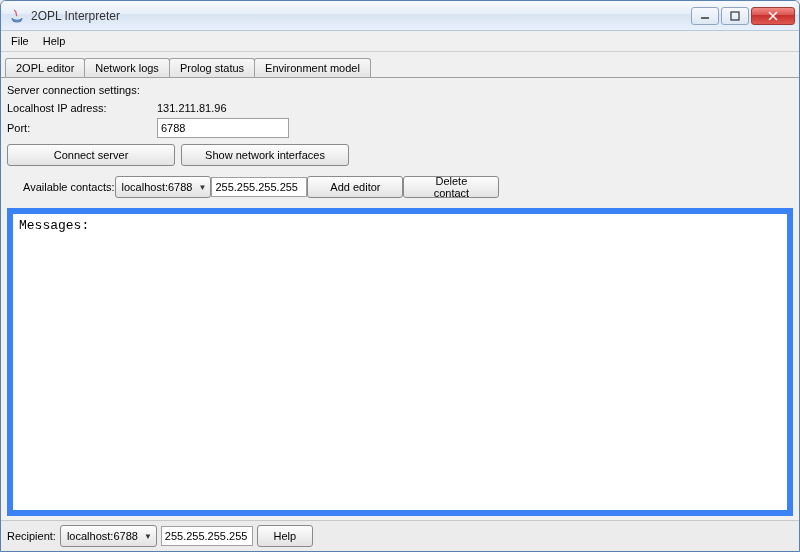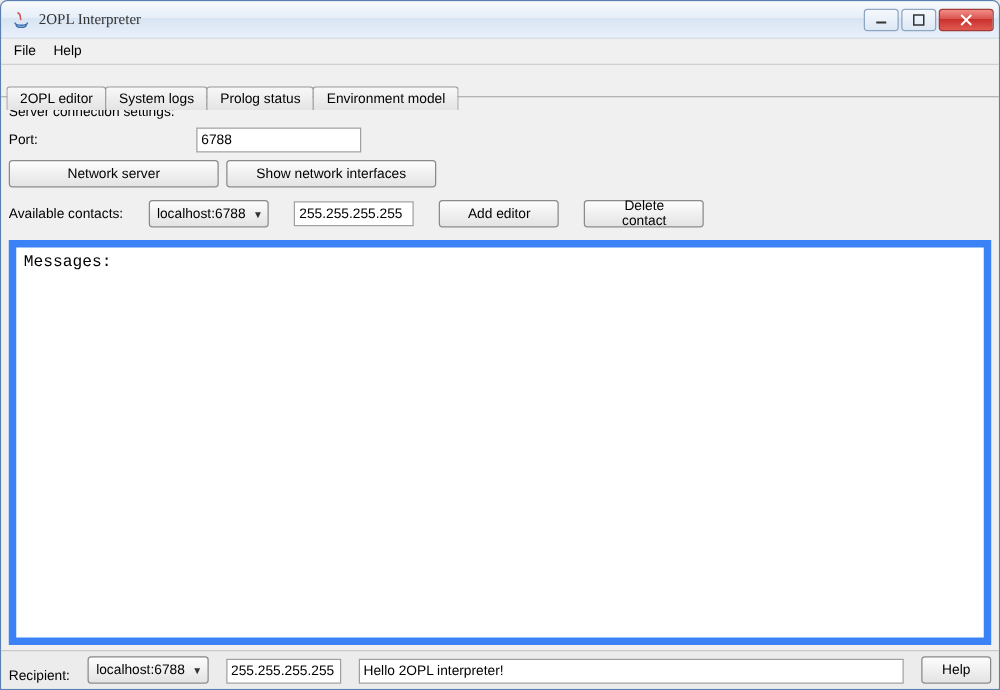--- a/index.html
+++ b/index.html
@@ -23,21 +23,20 @@
     box-shadow: 0 0 8px rgba(0,0,0,0.3);
   }
   .titlebar {
     height: 30px;
     background: linear-gradient(to bottom, #f8fafd 0%, #e6eef8 45%, #d8e4f2 46%, #e8f0fa 100%);
     border-bottom: 1px solid #b8c8db;
     border-radius: 5px 5px 0 0;
     display: flex;
     align-items: center;
     padding: 0 4px 0 8px;
-    font-family: Liberation Serif, serif;
   }
   .app-icon {
     width: 16px; height: 16px;
     margin-right: 6px;
     display: inline-flex;
     align-items: center; justify-content: center;
   }
   .title-text {
     flex: 1;
     color: #333;
@@ -83,21 +82,21 @@
   }
   .tab {
     padding: 3px 10px;
     border: 1px solid #a0a0a0;
     border-bottom: none;
     background: linear-gradient(to bottom,#f8f8f8,#e4e4e4);
     margin-right: -1px;
     border-radius: 3px 3px 0 0;
     cursor: default;
     position: relative;
-    top: 11px;
+    top: 0;
     font-size: 11px;
   }
   .tab.active {
     background: #f0f0f0;
     top: 1px;
     border-bottom: 1px solid #f0f0f0;
     z-index: 2;
   }
   .content {
     flex: 1;
@@ -139,35 +138,35 @@
     align-items: center;
     border: 1px solid #8a8a8a;
     background: linear-gradient(to bottom,#fdfdfd,#e3e3e3);
     border-radius: 3px;
     height: 22px;
     padding: 0 4px 0 6px;
     gap: 6px;
     cursor: default;
   }
   .combo .arrow { font-size: 8px; color: #333; }
-  .contacts-row { display: flex; align-items: center; gap: 20px; margin: 6px 0; }
+  .contacts-row { display: flex; align-items: center; gap: 0; margin: 6px 16px; }
   .messages-area {
     flex: 1;
     background: #fff;
     border: 6px solid #3b82f6;
     margin-top: 4px;
     padding: 4px 6px;
     font-family: "Courier New", monospace;
     font-size: 13px;
     overflow: auto;
   }
   .bottom-bar {
     display: flex;
-    align-items: flex-end;
-    gap: 14px;
+    align-items: center;
+    gap: 4px;
     padding: 4px 6px;
     background: #ececec;
     border-top: 1px solid #c8c8c8;
   }
   .msg-input { flex: 1; }
 </style>
 </head>
 <body>
 
 <div class="window">
@@ -201,36 +200,40 @@
     </div>
   </div>
 
   <div class="menubar">
     <div class="menu-item">File</div>
     <div class="menu-item">Help</div>
   </div>
 
   <div class="tabstrip">
     <div class="tab">2OPL editor</div>
-    <div class="tab">System logs</div>
+    <div class="tab">Network logs</div>
     <div class="tab">Prolog status</div>
     <div class="tab">Environment model</div>
   </div>
 
   <div class="content">
     <div class="section-title">Server connection settings:</div>
 
+    <div class="row">
+      <span class="lbl">Localhost IP adress:</span>
+      <span class="val">131.211.81.96</span>
+    </div>
 
     <div class="row">
       <span class="lbl">Port:</span>
       <input type="text" style="width: 132px;" value="6788">
     </div>
 
     <div class="btn-row">
-      <button class="btn wide">Network server</button>
+      <button class="btn wide">Connect server</button>
       <button class="btn wide">Show network interfaces</button>
     </div>
 
     <div class="contacts-row">
       <span>Available contacts:</span>
       <div class="combo">
         <span>localhost:6788</span>
         <span class="arrow">▼</span>
       </div>
       <input type="text" style="width: 96px;" value="255.255.255.255">
@@ -243,17 +246,16 @@
     </div>
   </div>
 
   <div class="bottom-bar">
     <span>Recipient:</span>
     <div class="combo">
       <span>localhost:6788</span>
       <span class="arrow">▼</span>
     </div>
     <input type="text" style="width: 92px;" value="255.255.255.255">
-    <input type="text" class="msg-input" value="Hello 2OPL interpreter!" style="">
     <button class="btn" style="width:56px">Help</button>
   </div>
 
 </div>
 
 </body></html>

